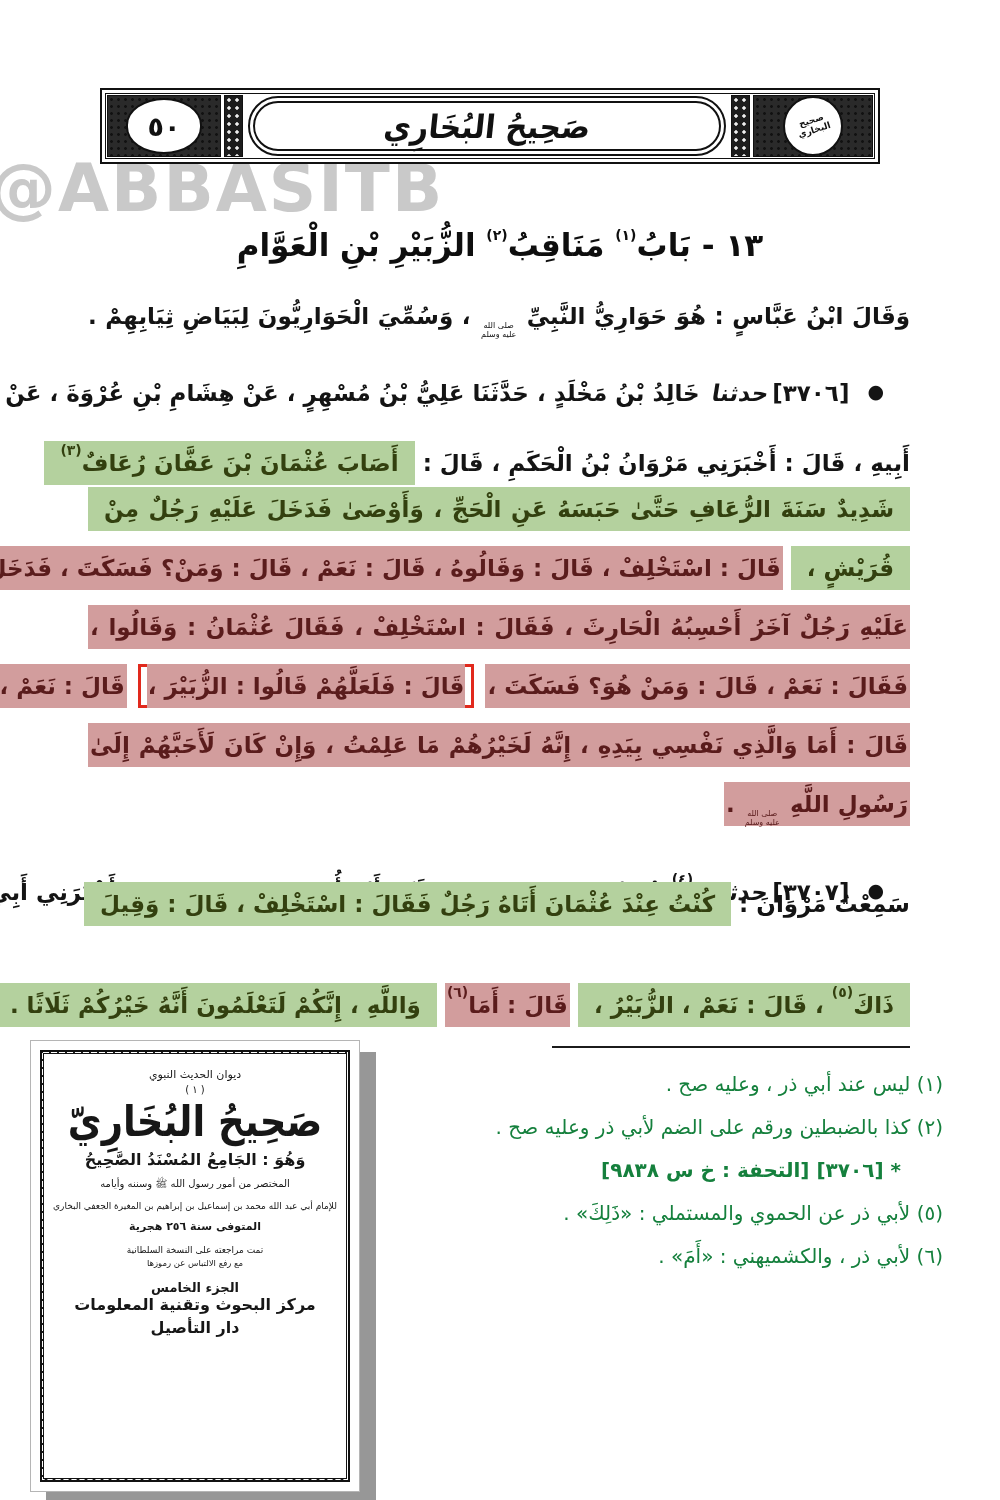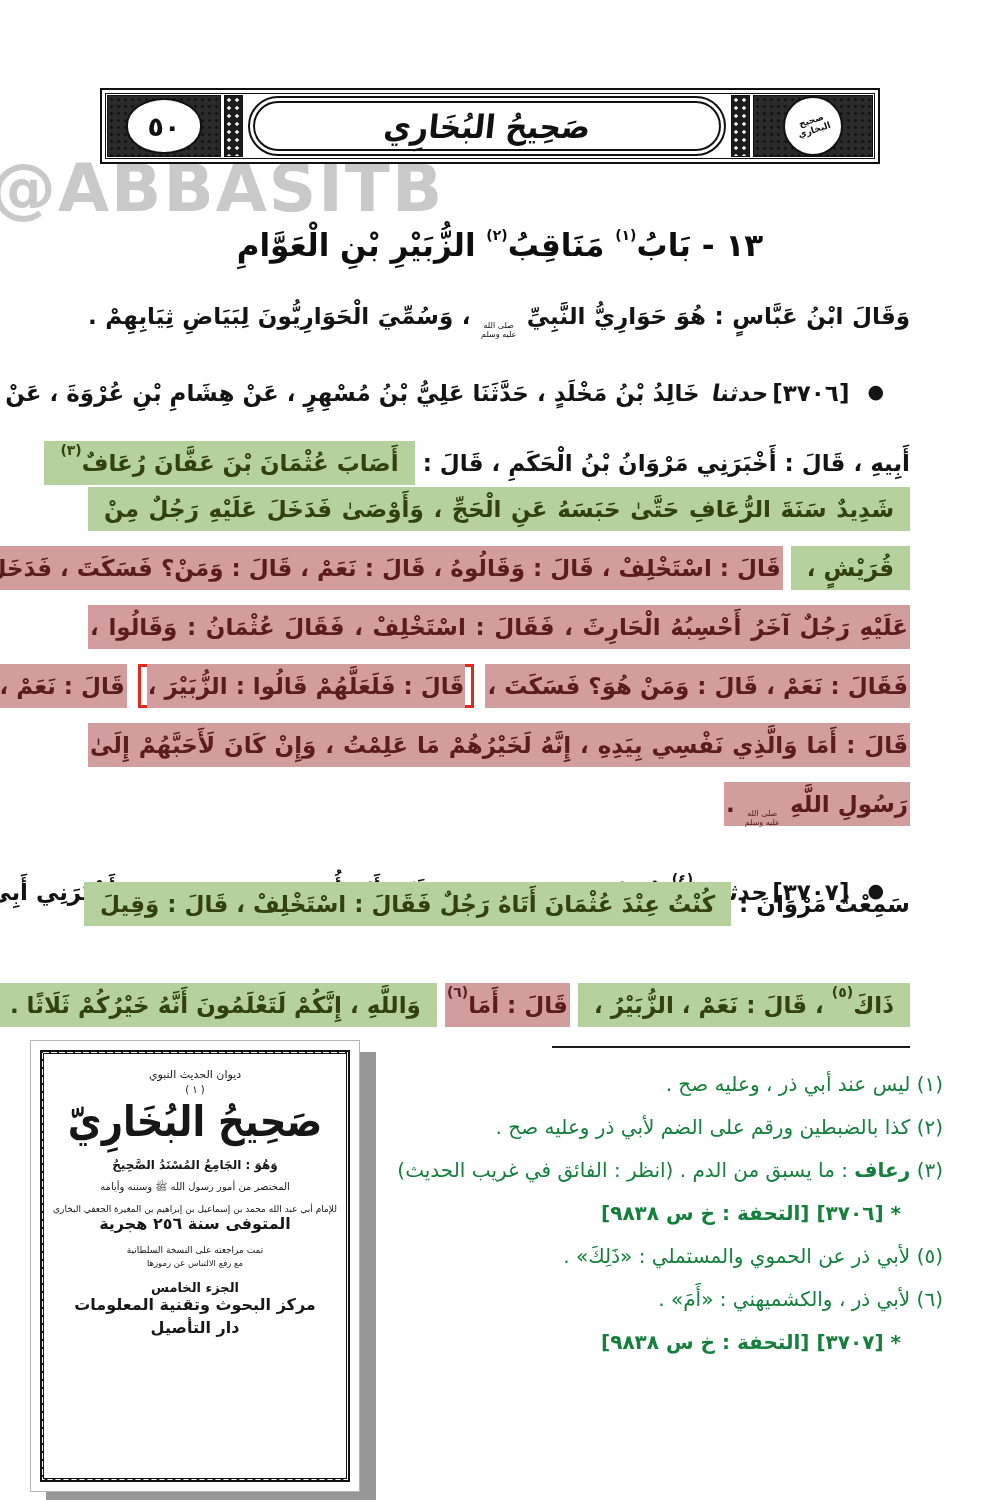--- a/index.html
+++ b/index.html
@@ -125,24 +125,24 @@
     background:#fff;border:1.5px solid #111;height:100%;box-sizing:border-box;
     display:flex;flex-direction:column;align-items:center;justify-content:flex-start;
     padding:12px 6px;text-align:center;color:#171717;
   }
   .cv-small{font-size:11px;margin-top:2px;}
   .cv-mark{font-size:10px;margin-top:3px;}
   .cv-title{
     font-size:37px;font-weight:700;margin-top:8px;line-height:1.05;
     transform:scaleY(1.15);
   }
-  .cv-sub{font-size:12px;font-weight:700;margin-top:16px;}
+  .cv-sub{font-size:16px;font-weight:700;margin-top:8px;}
   .cv-l3{font-size:10px;margin-top:9px;}
   .cv-l4{font-size:9px;margin-top:9px;white-space:nowrap;}
-  .cv-l5{font-size:16px;font-weight:700;}
+  .cv-l5{font-size:11px;font-weight:700;margin-top:9px;}
   .cv-l6{font-size:9px;margin-top:12px;}
   .cv-l7{font-size:8.5px;margin-top:3px;}
   .cv-l8{font-size:13px;font-weight:700;margin-top:12px;}
   .cv-l9{font-size:16px;font-weight:700;}
   .cv-l10{font-size:16px;font-weight:700;margin-top:4px;}
 </style>
 </head>
 <body>
 
 <div class="abs watermark">@ABBASITB</div>
@@ -230,29 +230,23 @@
 <div class="abs bline jst" style="top:963px;">
   <span class="hl-g"><span>ذَاكَ</span><sup class="sup">(٥)</sup> <span>، قَالَ : نَعَمْ ، الزُّبَيْرُ ،</span></span>
   <span class="hl-p"><span>قَالَ : أَمَا</span><sup class="sup">(٦)</sup></span>
   <span class="hl-g">وَاللَّهِ ، إِنَّكُمْ لَتَعْلَمُونَ أَنَّهُ خَيْرُكُمْ ثَلَاثًا .</span>
 </div>
 
 <div class="abs fnsep"></div>
 <div class="abs fns">
   <div class="fn">(١) ليس عند أبي ذر ، وعليه صح .</div>
   <div class="fn">(٢) كذا بالضبطين ورقم على الضم لأبي ذر وعليه صح .</div>
-  <div class="fn">
-    <span>(٣)</span>
-    <span class="fn-b">رعاف</span>
-    <span>: ما يسبق من الدم . (انظر : الفائق في غريب الحديث)</span>
-  </div>
   <div class="fn fn-t">* [٣٧٠٦] [التحفة : خ س ٩٨٣٨]</div>
   <div class="fn">(٥) لأبي ذر عن الحموي والمستملي : «ذَلِكَ» .</div>
   <div class="fn">(٦) لأبي ذر ، والكشميهني : «أَمَ» .</div>
-  <div class="fn fn-t">* [٣٧٠٧] [التحفة : خ س ٩٨٣٨]</div>
 </div>
 
 <div class="abs cover">
   <div class="cover-frame">
     <div class="cover-inner">
       <div class="cv-small">ديوان الحديث النبوي</div>
       <div class="cv-mark">( ١ )</div>
       <div class="cv-title">صَحِيحُ البُخَارِيّ</div>
       <div class="cv-sub">وَهُوَ : الجَامِعُ المُسْنَدُ الصَّحِيحُ</div>
       <div class="cv-l3">المختصر من أمور رسول الله ﷺ وسننه وأيامه</div>

